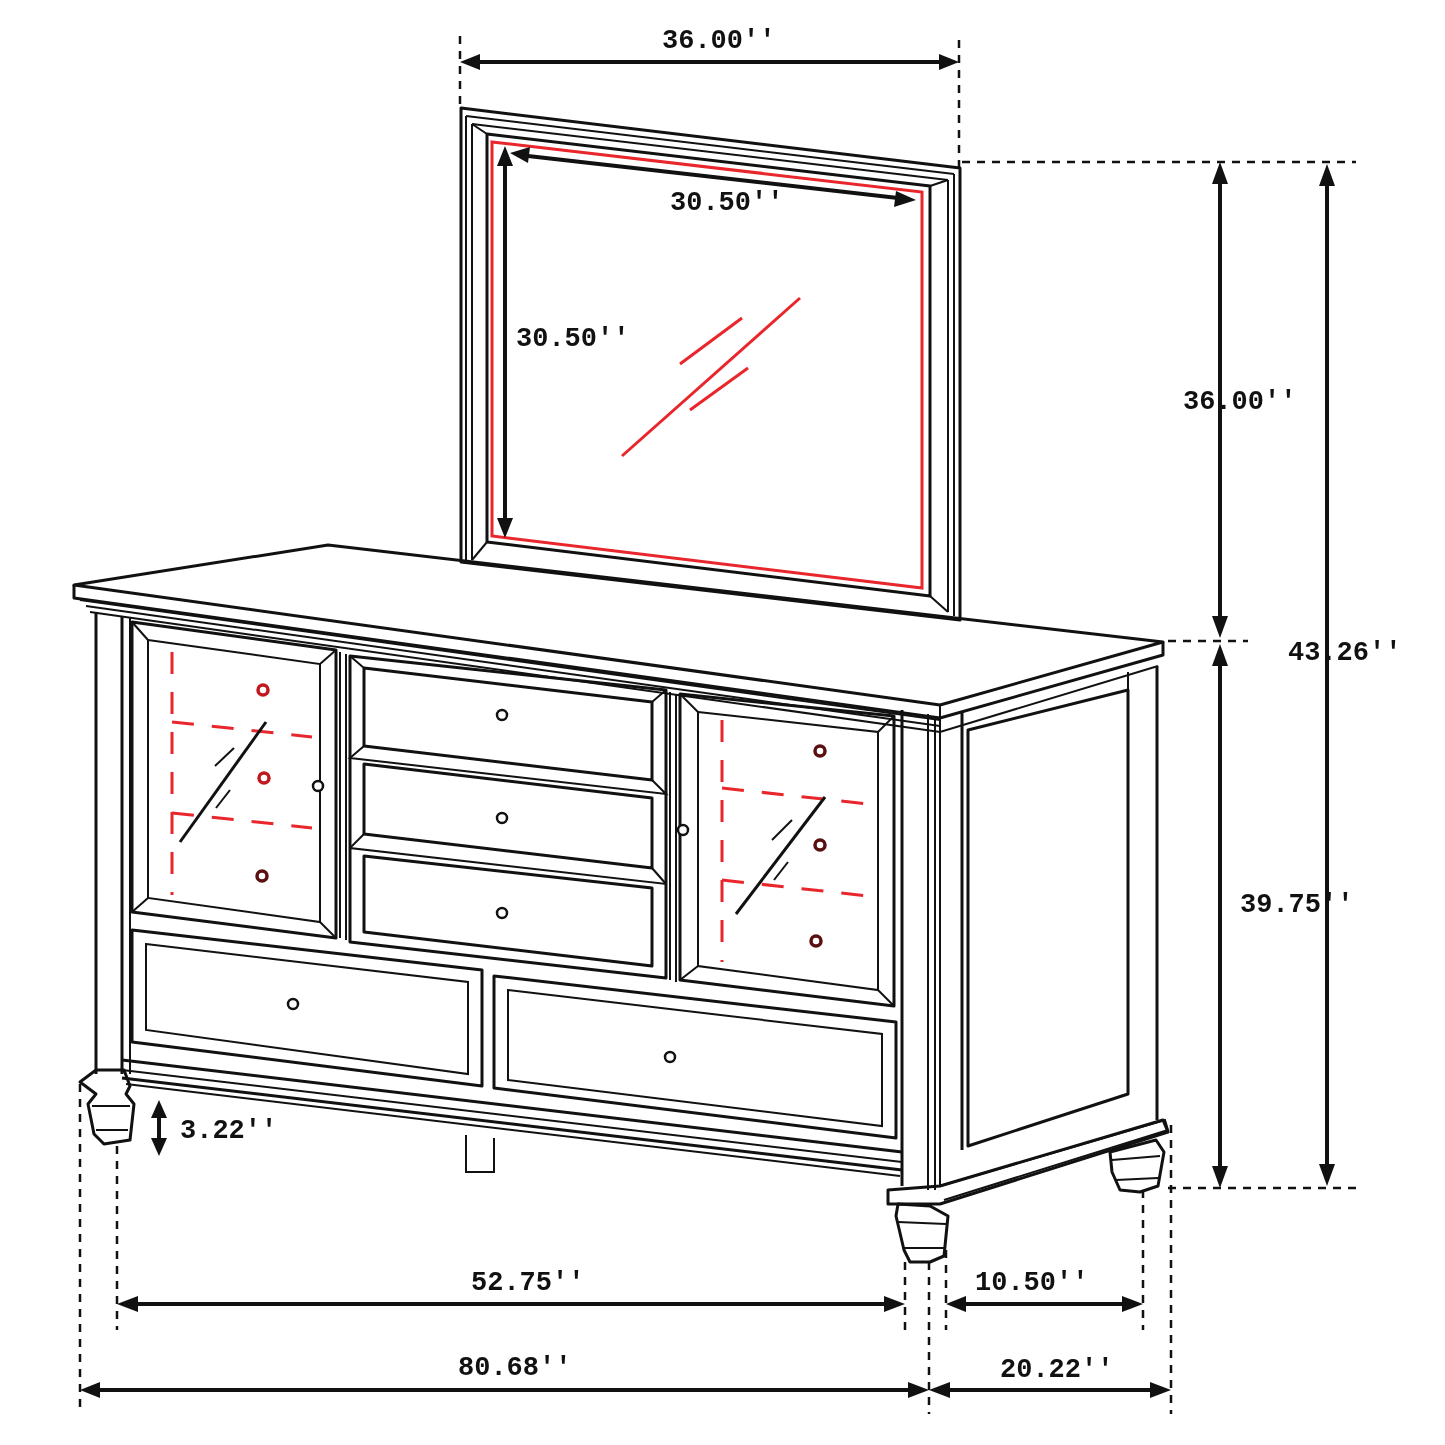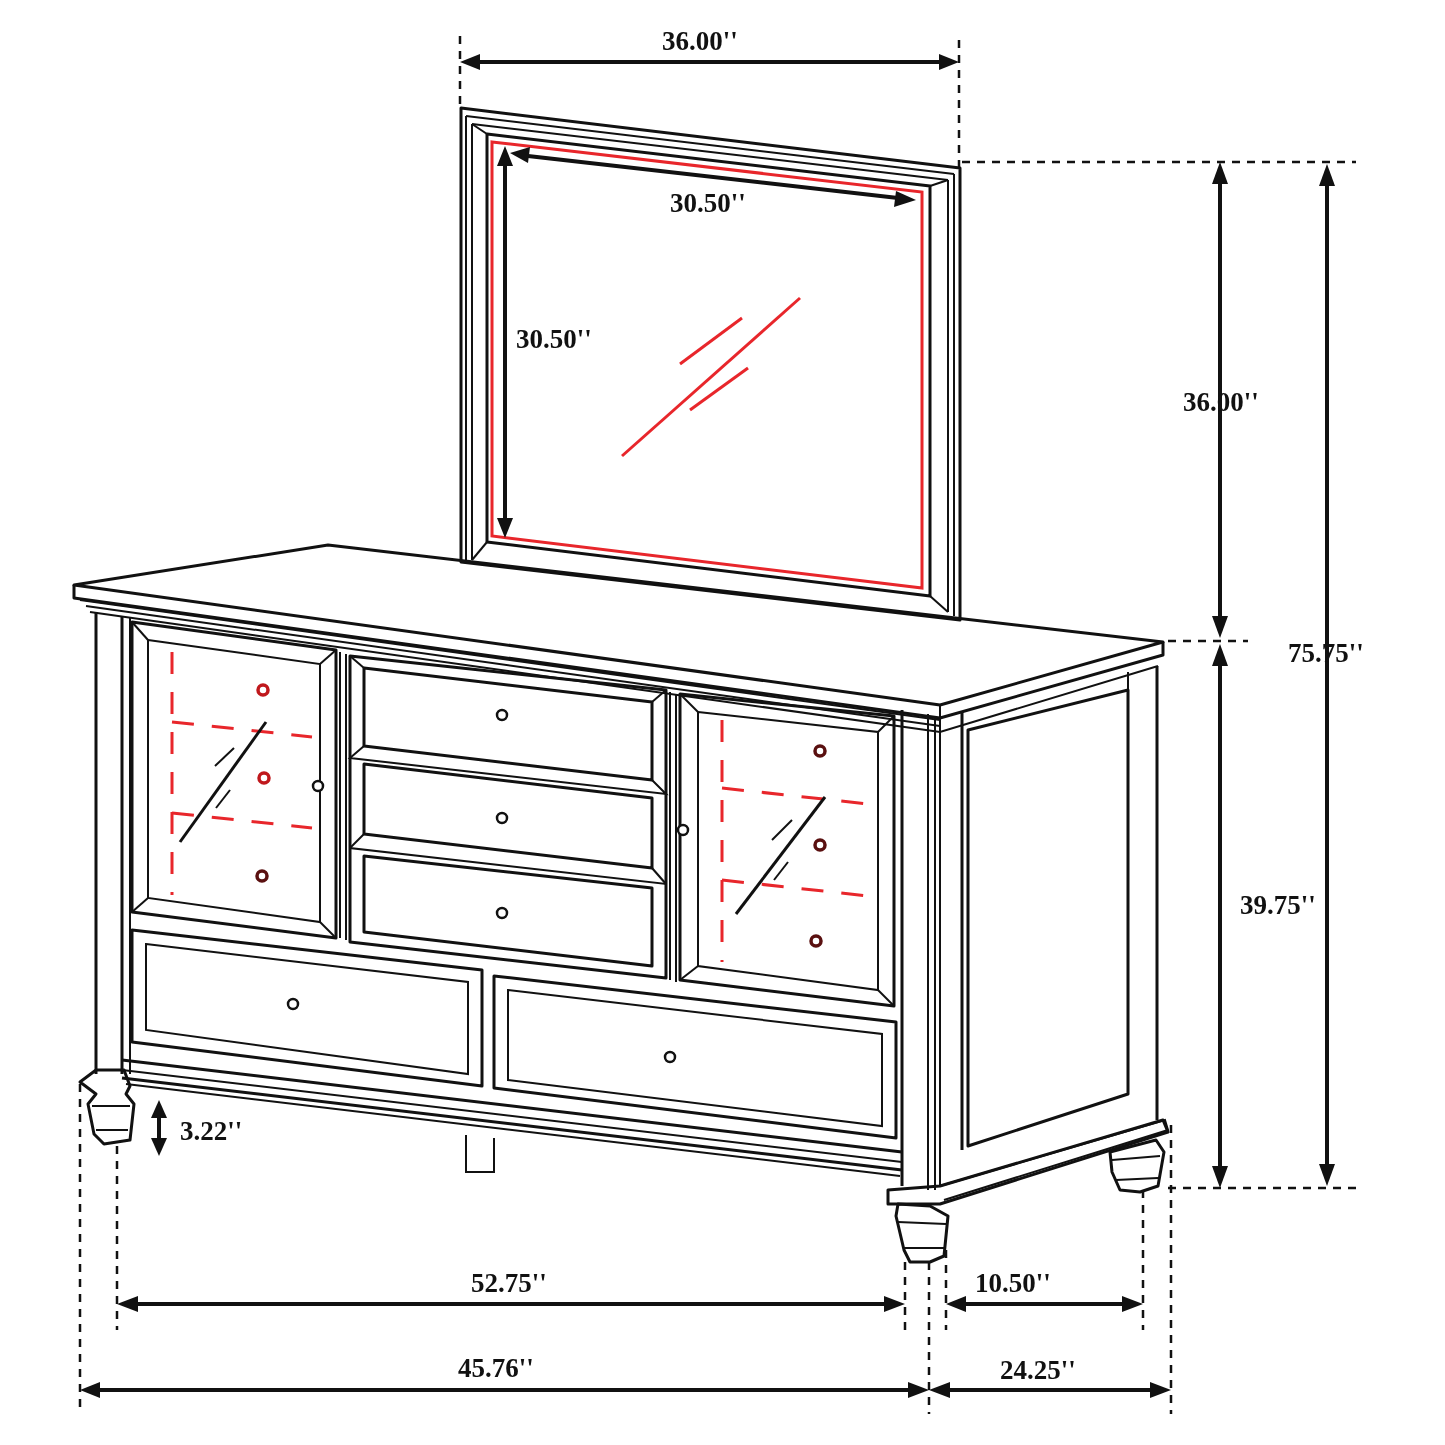--- a/index.html
+++ b/index.html
@@ -1,18 +1,18 @@
 <!DOCTYPE html>
 <html><head>
 <meta charset="utf-8">
 <style>
   html, body { margin: 0; padding: 0; background: #ffffff; }
   body { width: 1445px; height: 1445px; position: relative; overflow: hidden; font-family: "Liberation Sans", sans-serif; }
   #stage { position: absolute; left: 0; top: 0; width: 1445px; height: 1445px; }
-  .dim-label { position: absolute; font-family: Liberation Serif, serif; font-weight: bold; font-size: 27px; color: #111111; white-space: nowrap; line-height: 1; }
+  .dim-label { position: absolute; font-family: Liberation Mono, monospace; font-weight: bold; font-size: 27px; color: #111111; white-space: nowrap; line-height: 1; }
   .ln { stroke: #111; stroke-width: 3; fill: none; stroke-linejoin: round; }
   .lt { stroke: #111; stroke-width: 2; fill: none; }
   .dash { stroke: #111; stroke-width: 2.5; fill: none; stroke-dasharray: 8 7; }
   .red { stroke: #e8262b; stroke-width: 3; fill: none; }
   .reddash { stroke: #e8262b; stroke-width: 3; fill: none; stroke-dasharray: 22 18; }
   .arrow { stroke: #111; stroke-width: 4; fill: none; }
   .head { fill: #111; stroke: none; }
   .knob { fill: #fff; stroke: #111; stroke-width: 2.5; }
   .knob-red { fill: #fff; stroke: #c0181c; stroke-width: 3.5; }
   .knob-dark { fill: #fff; stroke: #5a1010; stroke-width: 3.5; }
@@ -223,20 +223,20 @@
     <polygon class="head" points="929,1390 950,1382 950,1398"></polygon>
     <polygon class="head" points="1171,1390 1150,1382 1150,1398"></polygon>
   </g>
 </svg>
 
 
 <span class="dim-label" style="left:662px; top:28px;">36.00''</span>
 <span class="dim-label" style="left:670px; top:190px;">30.50''</span>
 <span class="dim-label" style="left:516px; top:326px;">30.50''</span>
 <span class="dim-label" style="left:1183px; top:389px;">36.00''</span>
-<span class="dim-label" style="left:1288px; top:640px;">75.75''</span>
+<span class="dim-label" style="left:1288px; top:640px;">43.26''</span>
 <span class="dim-label" style="left:1240px; top:892px;">39.75''</span>
 <span class="dim-label" style="left:180px; top:1118px;">3.22''</span>
 <span class="dim-label" style="left:471px; top:1270px;">52.75''</span>
 <span class="dim-label" style="left:975px; top:1270px;">10.50''</span>
-<span class="dim-label" style="left:458px; top:1355px;">45.76''</span>
-<span class="dim-label" style="left:1000px; top:1357px;">24.25''</span>
+<span class="dim-label" style="left:458px; top:1355px;">80.68''</span>
+<span class="dim-label" style="left:1000px; top:1357px;">20.22''</span>
 </div>
 
 </body></html>

